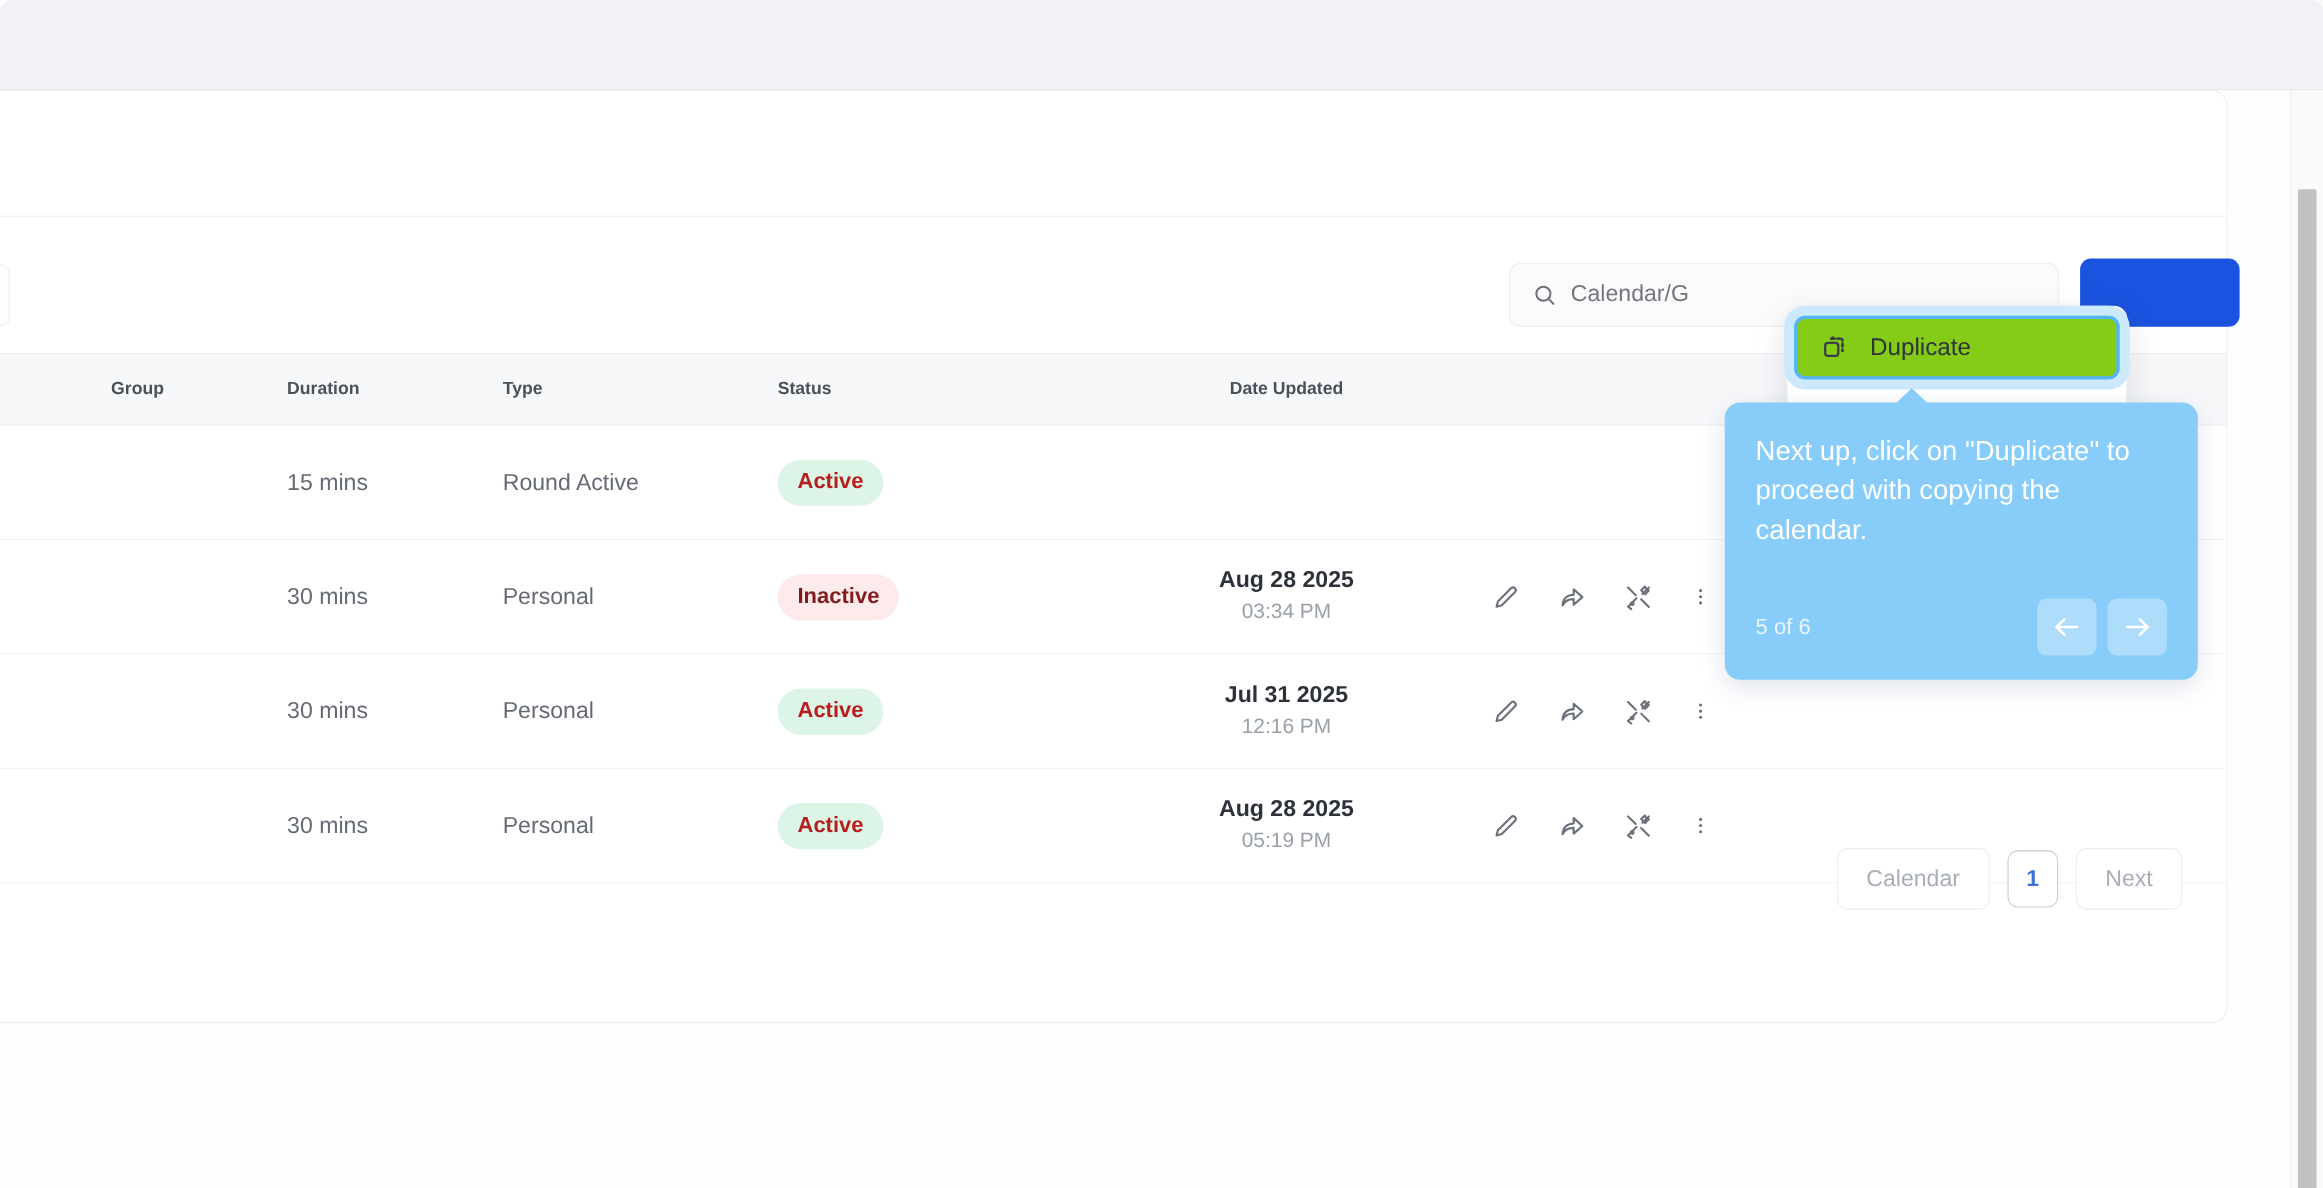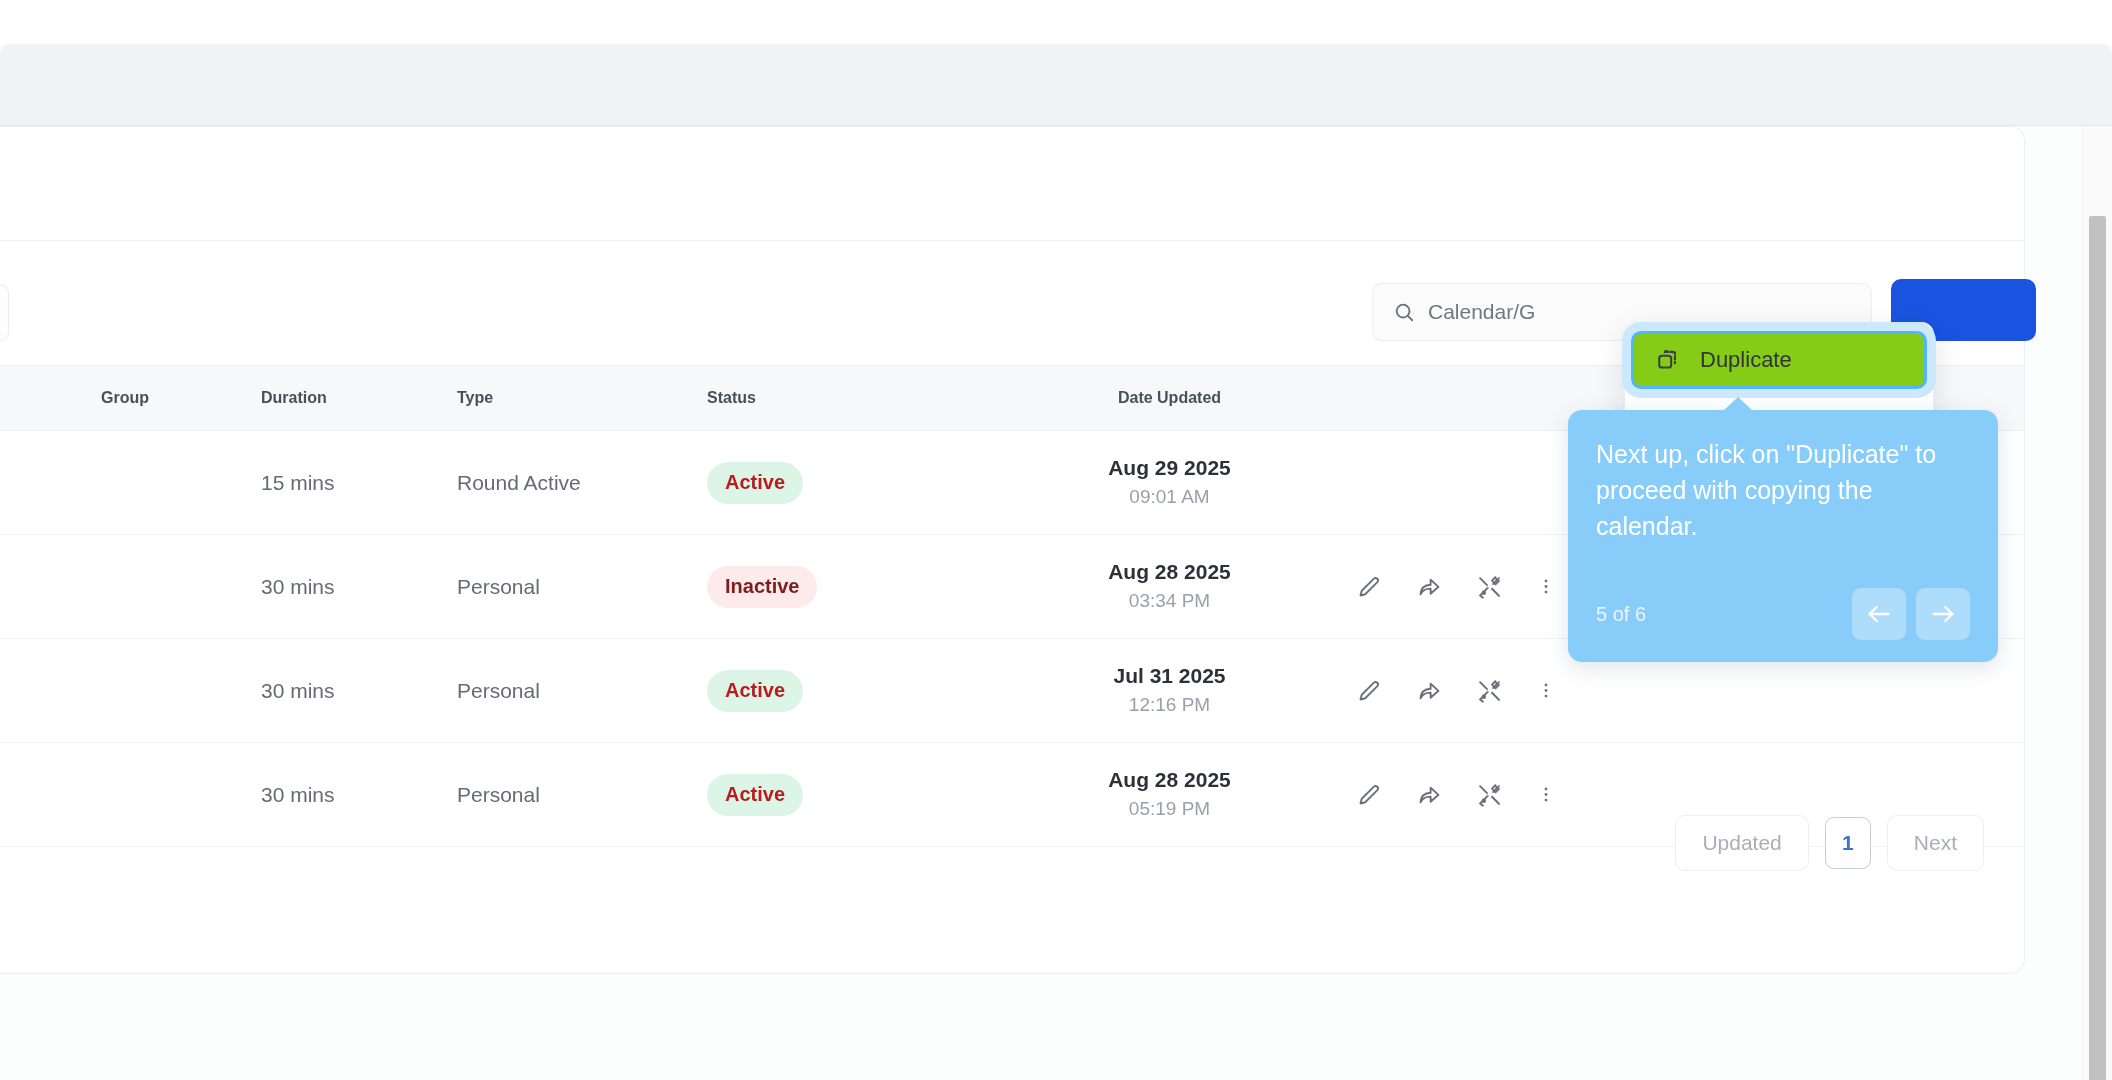--- a/index.html
+++ b/index.html
@@ -2,21 +2,21 @@
 <html><head>
 <meta charset="utf-8">
 <style>
   * { box-sizing: border-box; margin: 0; padding: 0; }
   html, body {
     width: 2112px; height: 1080px;
     font-family: "Liberation Sans", sans-serif;
     background: #ffffff;
     overflow: hidden;
   }
-  #screen { position: relative; width: 2112px; height: 860px; background: #fbfcfd; margin-top: 44px; }
+  #screen { position: relative; width: 2112px; height: 860px; background: #fbfcfd; }
 
   
   .chrome-bar {
     position: absolute; left: 0; top: 0; width: 2112px; height: 82px;
     background: #f1f2f6;
     border-bottom: 1px solid #e3e5ea;
     border-top-left-radius: 10px; border-top-right-radius: 10px;
   }
 
   
@@ -239,24 +239,20 @@
           <div class="c-act"></div>
         </div>
 
         <div id="rows">
             <div class="trow">
               <div class="c-name"></div>
               <div class="c-group"></div>
               <div class="c-dur">15 mins</div>
               <div class="c-type">Round Active</div>
               <div class="c-stat"><span class="badge active">Active</span></div>
-              <div class="c-date">
-                <div class="date-main">Aug 29 2025</div>
-                <div class="date-sub">09:01 AM</div>
-              </div>
               <div class="c-act">
                 <div class="actions" style="visibility: hidden;">
                   <svg class="act-ico" viewBox="0 0 24 24" fill="none" stroke="currentColor" stroke-width="1.7" stroke-linecap="round" stroke-linejoin="round">
                     <path d="M4 20l4.2-1.1L19 8.1a2.2 2.2 0 0 0-3.1-3.1L5.1 15.8 4 20z"></path>
                   </svg>
                   <svg class="act-ico" viewBox="0 0 24 24" fill="none" stroke="currentColor" stroke-width="1.7" stroke-linecap="round" stroke-linejoin="round">
                     <path d="M4 19c.4-6 4-8.4 9-8.6V6l7 6.3-7 6.2v-4.6c-4.4-.1-7.1 1.3-9 5.1z"></path>
                   </svg>
                   <svg class="act-ico" viewBox="0 0 24 24" fill="none" stroke="currentColor" stroke-width="1.7" stroke-linecap="round" stroke-linejoin="round">
                     <path d="M3.6 4.6l6.2 6.2M20.4 4.6l-5.2 5.2M14.2 14l6.2 6.2M10.4 13.2l-6.8 6.8 2.6 2-.1-.1"></path>
@@ -361,21 +357,21 @@
                     <circle cx="12" cy="12" r="1.7" fill="currentColor" stroke="none"></circle>
                     <circle cx="12" cy="18.7" r="1.7" fill="currentColor" stroke="none"></circle>
                   </svg>
                 </div>
               </div>
             </div>
           </div>
       </div>
 
       <div class="pager">
-        <div class="pg-btn">Updated</div>
+        <div class="pg-btn">Calendar</div>
         <div class="pg-num">1</div>
         <div class="pg-btn">Next</div>
       </div>
 
     </div>
 
     <div class="menu">
       <div class="menu-item highlight">
         <svg class="menu-ico" viewBox="0 0 24 24" fill="none" stroke="currentColor" stroke-width="1.9" stroke-linecap="round" stroke-linejoin="round">
           <rect x="3" y="8" width="11" height="11" rx="2.5"></rect>

